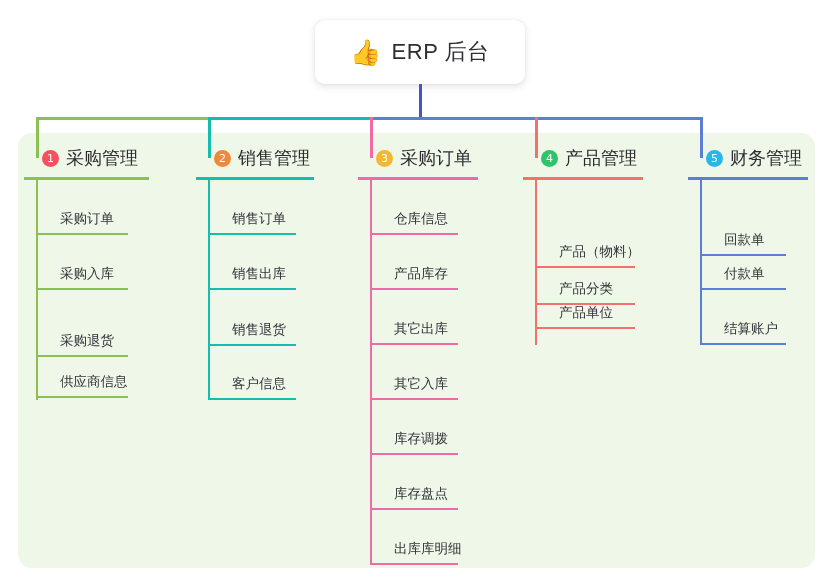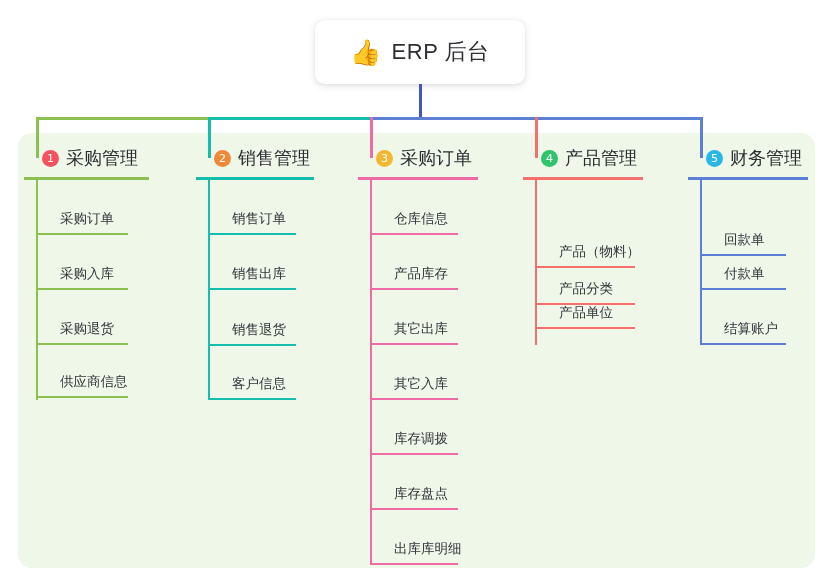--- a/index.html
+++ b/index.html
@@ -159,21 +159,21 @@
         <div class="col-underline" style="width: 125px; background: rgb(140, 193, 82);"></div>
         <div class="spine" style="height: 222px; background: rgb(140, 193, 82);"></div>
         <div class="leaf" style="top: 34px; width: 92px; height: 55px;">
           <span class="leaf-label">采购订单</span>
           <div class="leaf-rule" style="width: 92px; background: rgb(140, 193, 82);"></div>
         </div>
         <div class="leaf" style="top: 89px; width: 92px; height: 55px;">
           <span class="leaf-label">采购入库</span>
           <div class="leaf-rule" style="width: 92px; background: rgb(140, 193, 82);"></div>
         </div>
-        <div class="leaf" style="top: 144px; width: 92px; height: 55px;">
+        <div class="leaf" style="top: 156px; width: 92px; height: 55px;">
           <span class="leaf-label">采购退货</span>
           <div class="leaf-rule" style="width: 92px; background: rgb(140, 193, 82);"></div>
         </div>
         <div class="leaf" style="top: 199px; width: 92px; height: 53px;">
           <span class="leaf-label">供应商信息</span>
           <div class="leaf-rule" style="width: 92px; background: rgb(140, 193, 82);"></div>
         </div>
       </div>
       <div class="column" style="left: 196px; width: 118px;">
         <div class="col-head">

